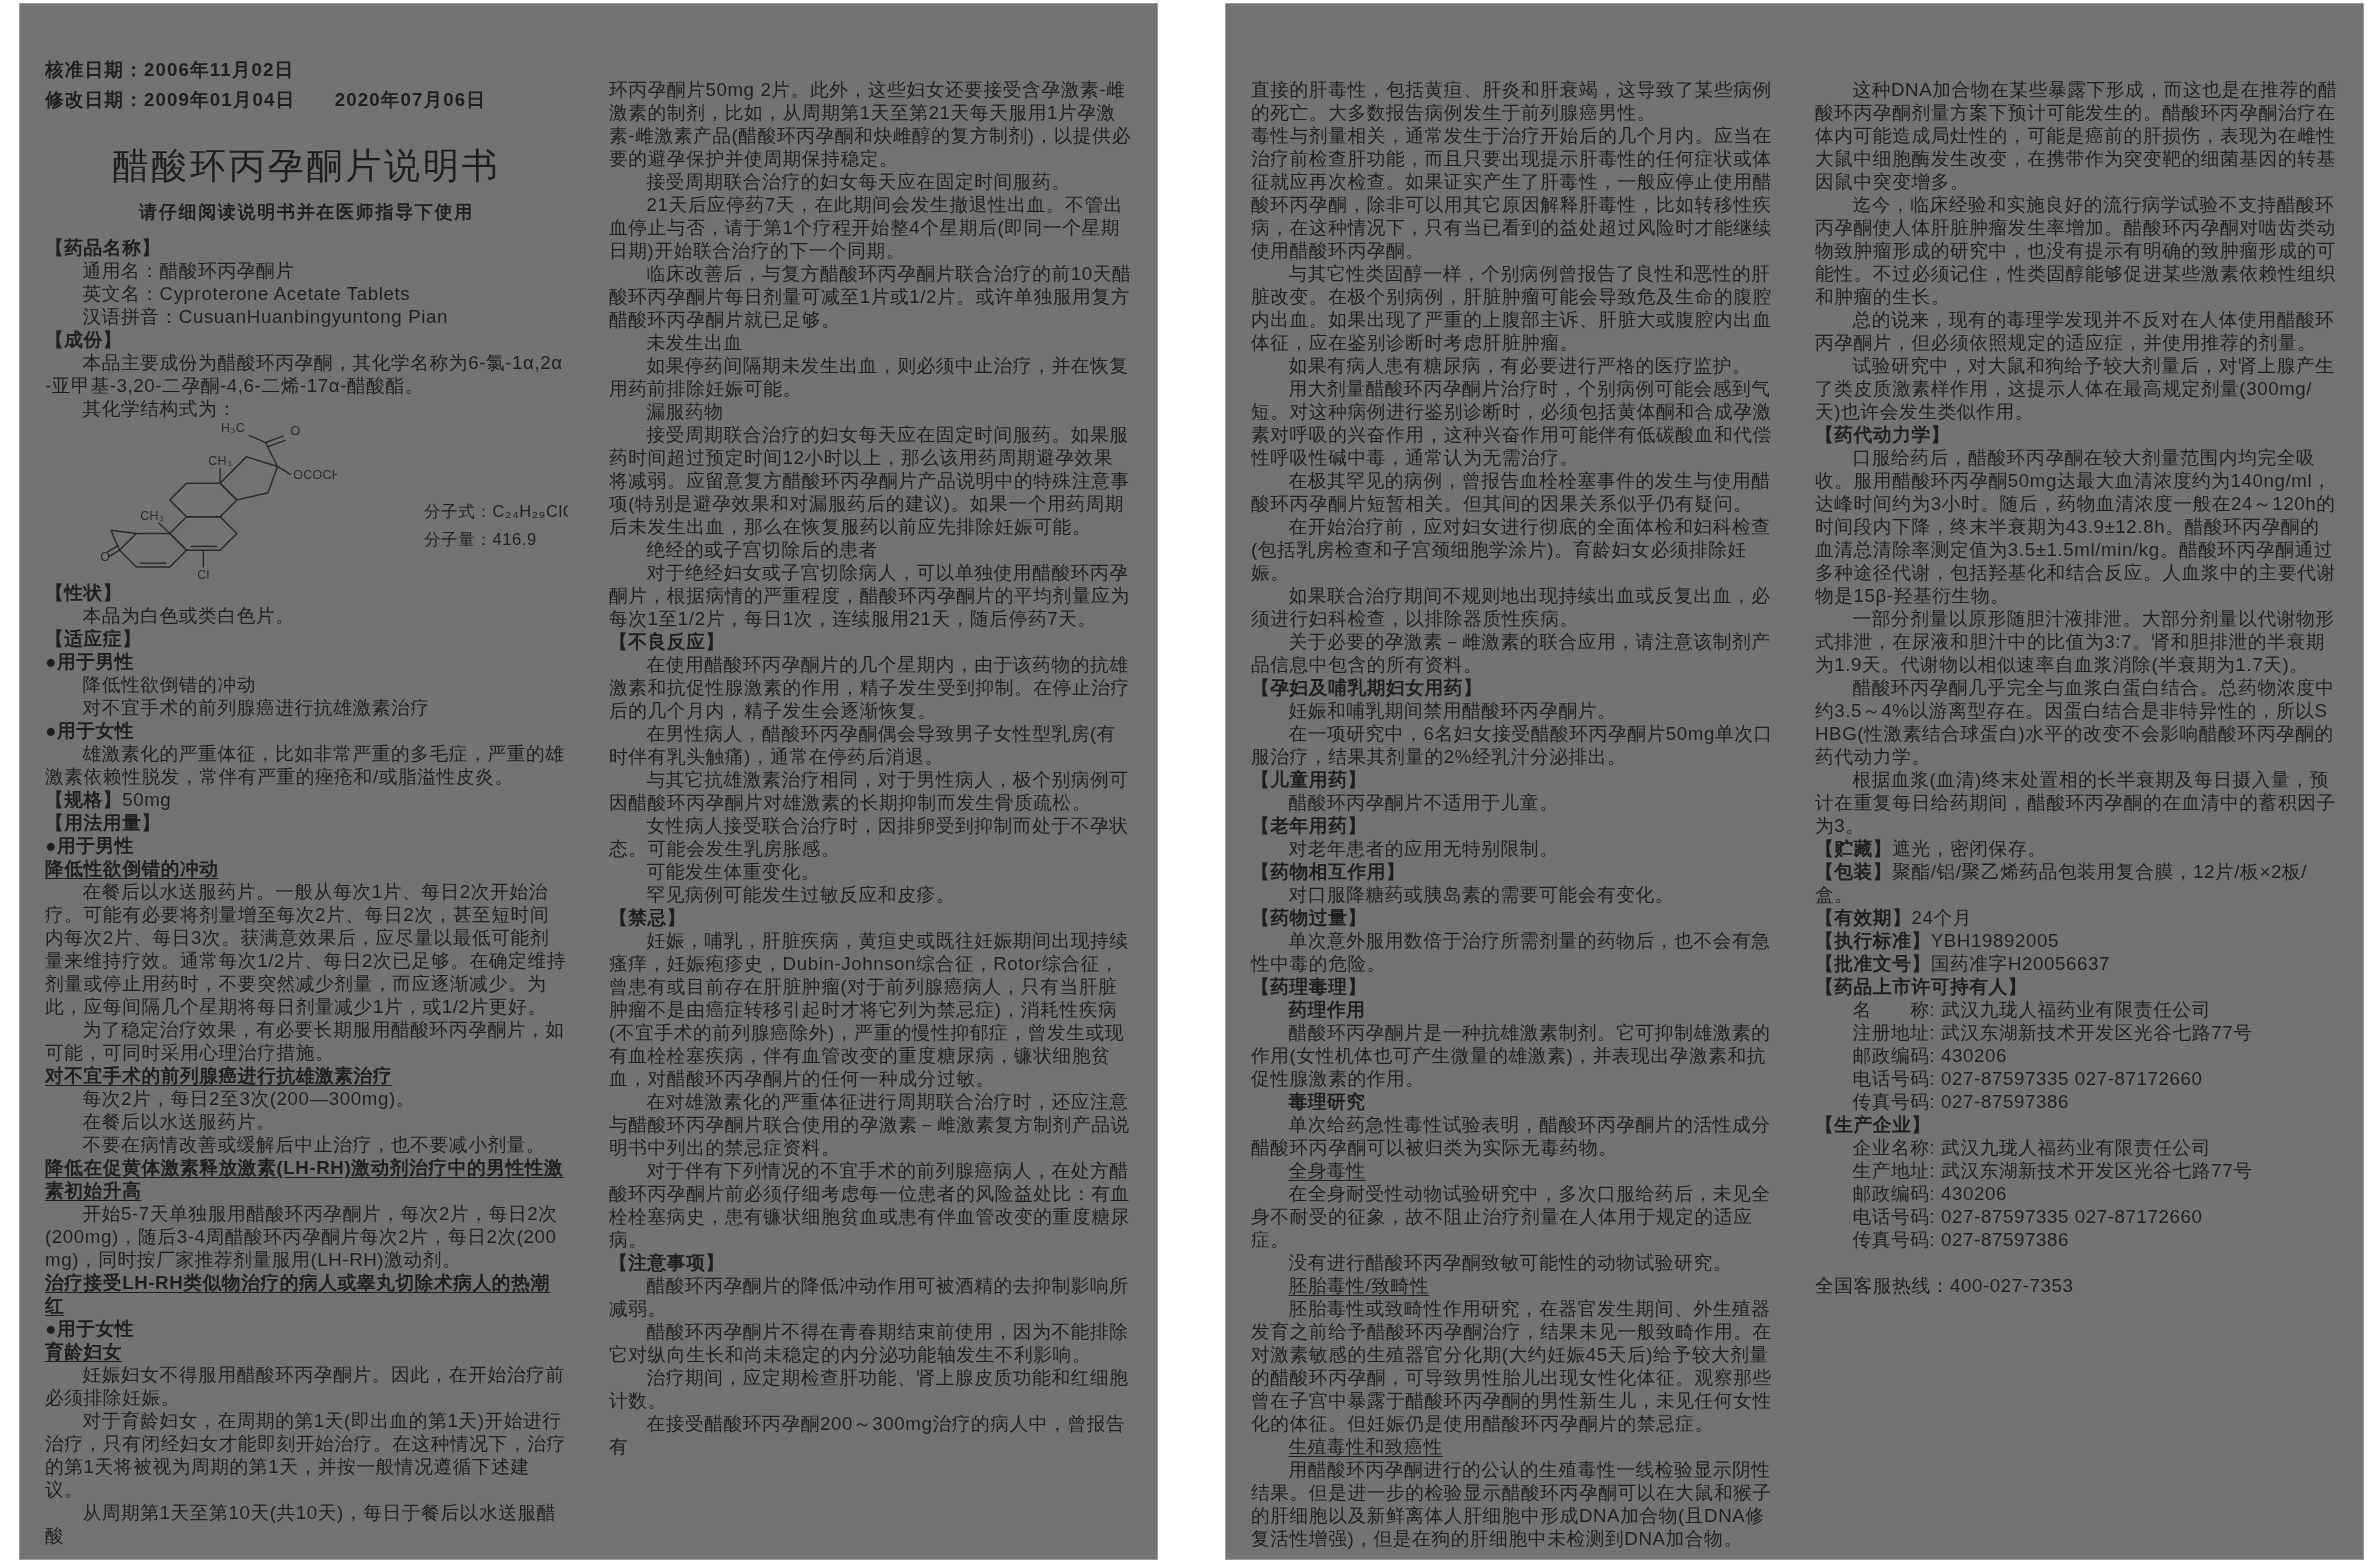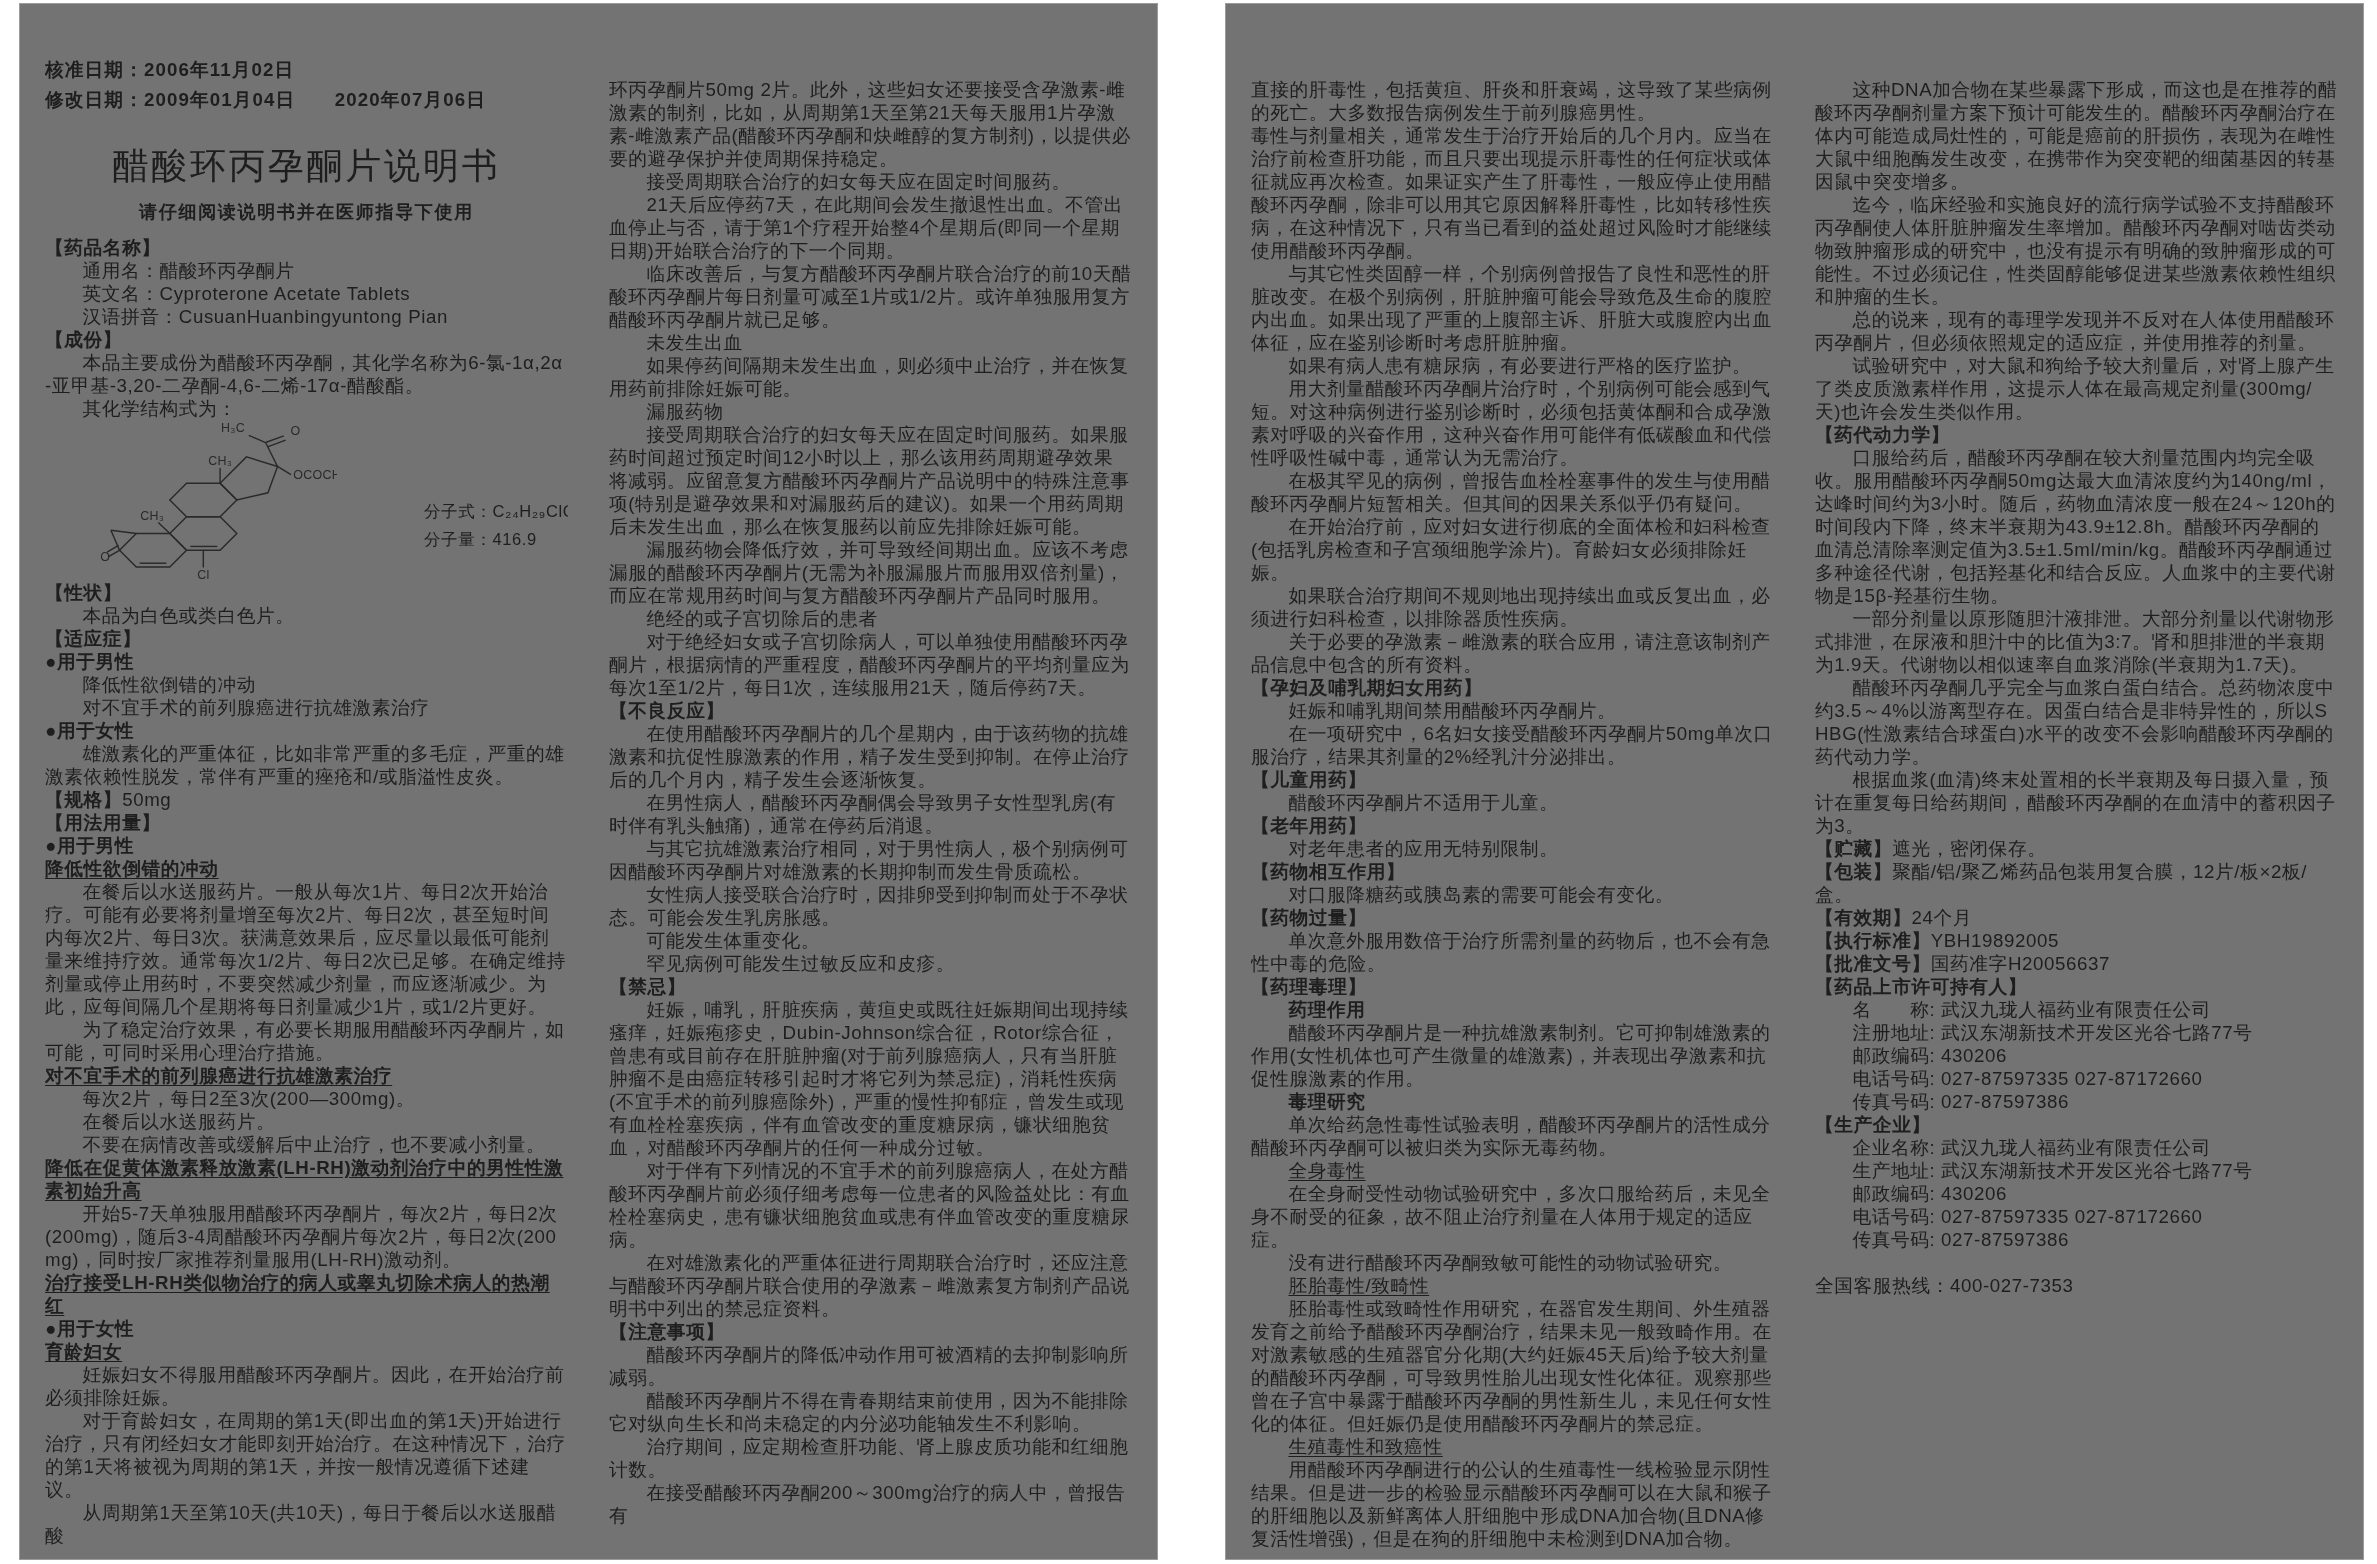--- a/index.html
+++ b/index.html
@@ -138,34 +138,33 @@
     </div>
     <div class="col col-pad">
         <div class="blk pn">环丙孕酮片50mg 2片。此外，这些妇女还要接受含孕激素-雌激素的制剂，比如，从周期第1天至第21天每天服用1片孕激素-雌激素产品(醋酸环丙孕酮和炔雌醇的复方制剂)，以提供必要的避孕保护并使周期保持稳定。</div>
         <div class="blk p">接受周期联合治疗的妇女每天应在固定时间服药。</div>
         <div class="blk p">21天后应停药7天，在此期间会发生撤退性出血。不管出血停止与否，请于第1个疗程开始整4个星期后(即同一个星期日期)开始联合治疗的下一个同期。</div>
         <div class="blk p">临床改善后，与复方醋酸环丙孕酮片联合治疗的前10天醋酸环丙孕酮片每日剂量可减至1片或1/2片。或许单独服用复方醋酸环丙孕酮片就已足够。</div>
         <div class="blk p">未发生出血</div>
         <div class="blk p">如果停药间隔期未发生出血，则必须中止治疗，并在恢复用药前排除妊娠可能。</div>
         <div class="blk p">漏服药物</div>
         <div class="blk p">接受周期联合治疗的妇女每天应在固定时间服药。如果服药时间超过预定时间12小时以上，那么该用药周期避孕效果将减弱。应留意复方醋酸环丙孕酮片产品说明中的特殊注意事项(特别是避孕效果和对漏服药后的建议)。如果一个用药周期后未发生出血，那么在恢复服药以前应先排除妊娠可能。</div>
-        <div class="blk p">漏服药物会降低疗效，并可导致经间期出血。应该不考虑漏服的醋酸环丙孕酮片(无需为补服漏服片而服用双倍剂量)，而应在常规用药时间与复方醋酸环丙孕酮片产品同时服用。</div>
         <div class="blk p">绝经的或子宫切除后的患者</div>
         <div class="blk p">对于绝经妇女或子宫切除病人，可以单独使用醋酸环丙孕酮片，根据病情的严重程度，醋酸环丙孕酮片的平均剂量应为每次1至1/2片，每日1次，连续服用21天，随后停药7天。</div>
         <div class="blk sec"><span class="secb">【不良反应】</span><span></span></div>
         <div class="blk p">在使用醋酸环丙孕酮片的几个星期内，由于该药物的抗雄激素和抗促性腺激素的作用，精子发生受到抑制。在停止治疗后的几个月内，精子发生会逐渐恢复。</div>
         <div class="blk p">在男性病人，醋酸环丙孕酮偶会导致男子女性型乳房(有时伴有乳头触痛)，通常在停药后消退。</div>
         <div class="blk p">与其它抗雄激素治疗相同，对于男性病人，极个别病例可因醋酸环丙孕酮片对雄激素的长期抑制而发生骨质疏松。</div>
         <div class="blk p">女性病人接受联合治疗时，因排卵受到抑制而处于不孕状态。可能会发生乳房胀感。</div>
         <div class="blk p">可能发生体重变化。</div>
         <div class="blk p">罕见病例可能发生过敏反应和皮疹。</div>
         <div class="blk sec"><span class="secb">【禁忌】</span><span></span></div>
         <div class="blk p">妊娠，哺乳，肝脏疾病，黄疸史或既往妊娠期间出现持续瘙痒，妊娠疱疹史，Dubin-Johnson综合征，Rotor综合征，曾患有或目前存在肝脏肿瘤(对于前列腺癌病人，只有当肝脏肿瘤不是由癌症转移引起时才将它列为禁忌症)，消耗性疾病(不宜手术的前列腺癌除外)，严重的慢性抑郁症，曾发生或现有血栓栓塞疾病，伴有血管改变的重度糖尿病，镰状细胞贫血，对醋酸环丙孕酮片的任何一种成分过敏。</div>
+        <div class="blk p">在对雄激素化的严重体征进行周期联合治疗时，还应注意与醋酸环丙孕酮片联合使用的孕激素－雌激素复方制剂产品说明书中列出的禁忌症资料。</div>
         <div class="blk p">对于伴有下列情况的不宜手术的前列腺癌病人，在处方醋酸环丙孕酮片前必须仔细考虑每一位患者的风险益处比：有血栓栓塞病史，患有镰状细胞贫血或患有伴血管改变的重度糖尿病。</div>
-        <div class="blk p">在对雄激素化的严重体征进行周期联合治疗时，还应注意与醋酸环丙孕酮片联合使用的孕激素－雌激素复方制剂产品说明书中列出的禁忌症资料。</div>
         <div class="blk sec"><span class="secb">【注意事项】</span><span></span></div>
         <div class="blk p">醋酸环丙孕酮片的降低冲动作用可被酒精的去抑制影响所减弱。</div>
         <div class="blk p">醋酸环丙孕酮片不得在青春期结束前使用，因为不能排除它对纵向生长和尚未稳定的内分泌功能轴发生不利影响。</div>
         <div class="blk p">治疗期间，应定期检查肝功能、肾上腺皮质功能和红细胞计数。</div>
         <div class="blk p">在接受醋酸环丙孕酮200～300mg治疗的病人中，曾报告有</div>
       </div>
   </div>
 </div>
 
 <div class="page" id="page2">

